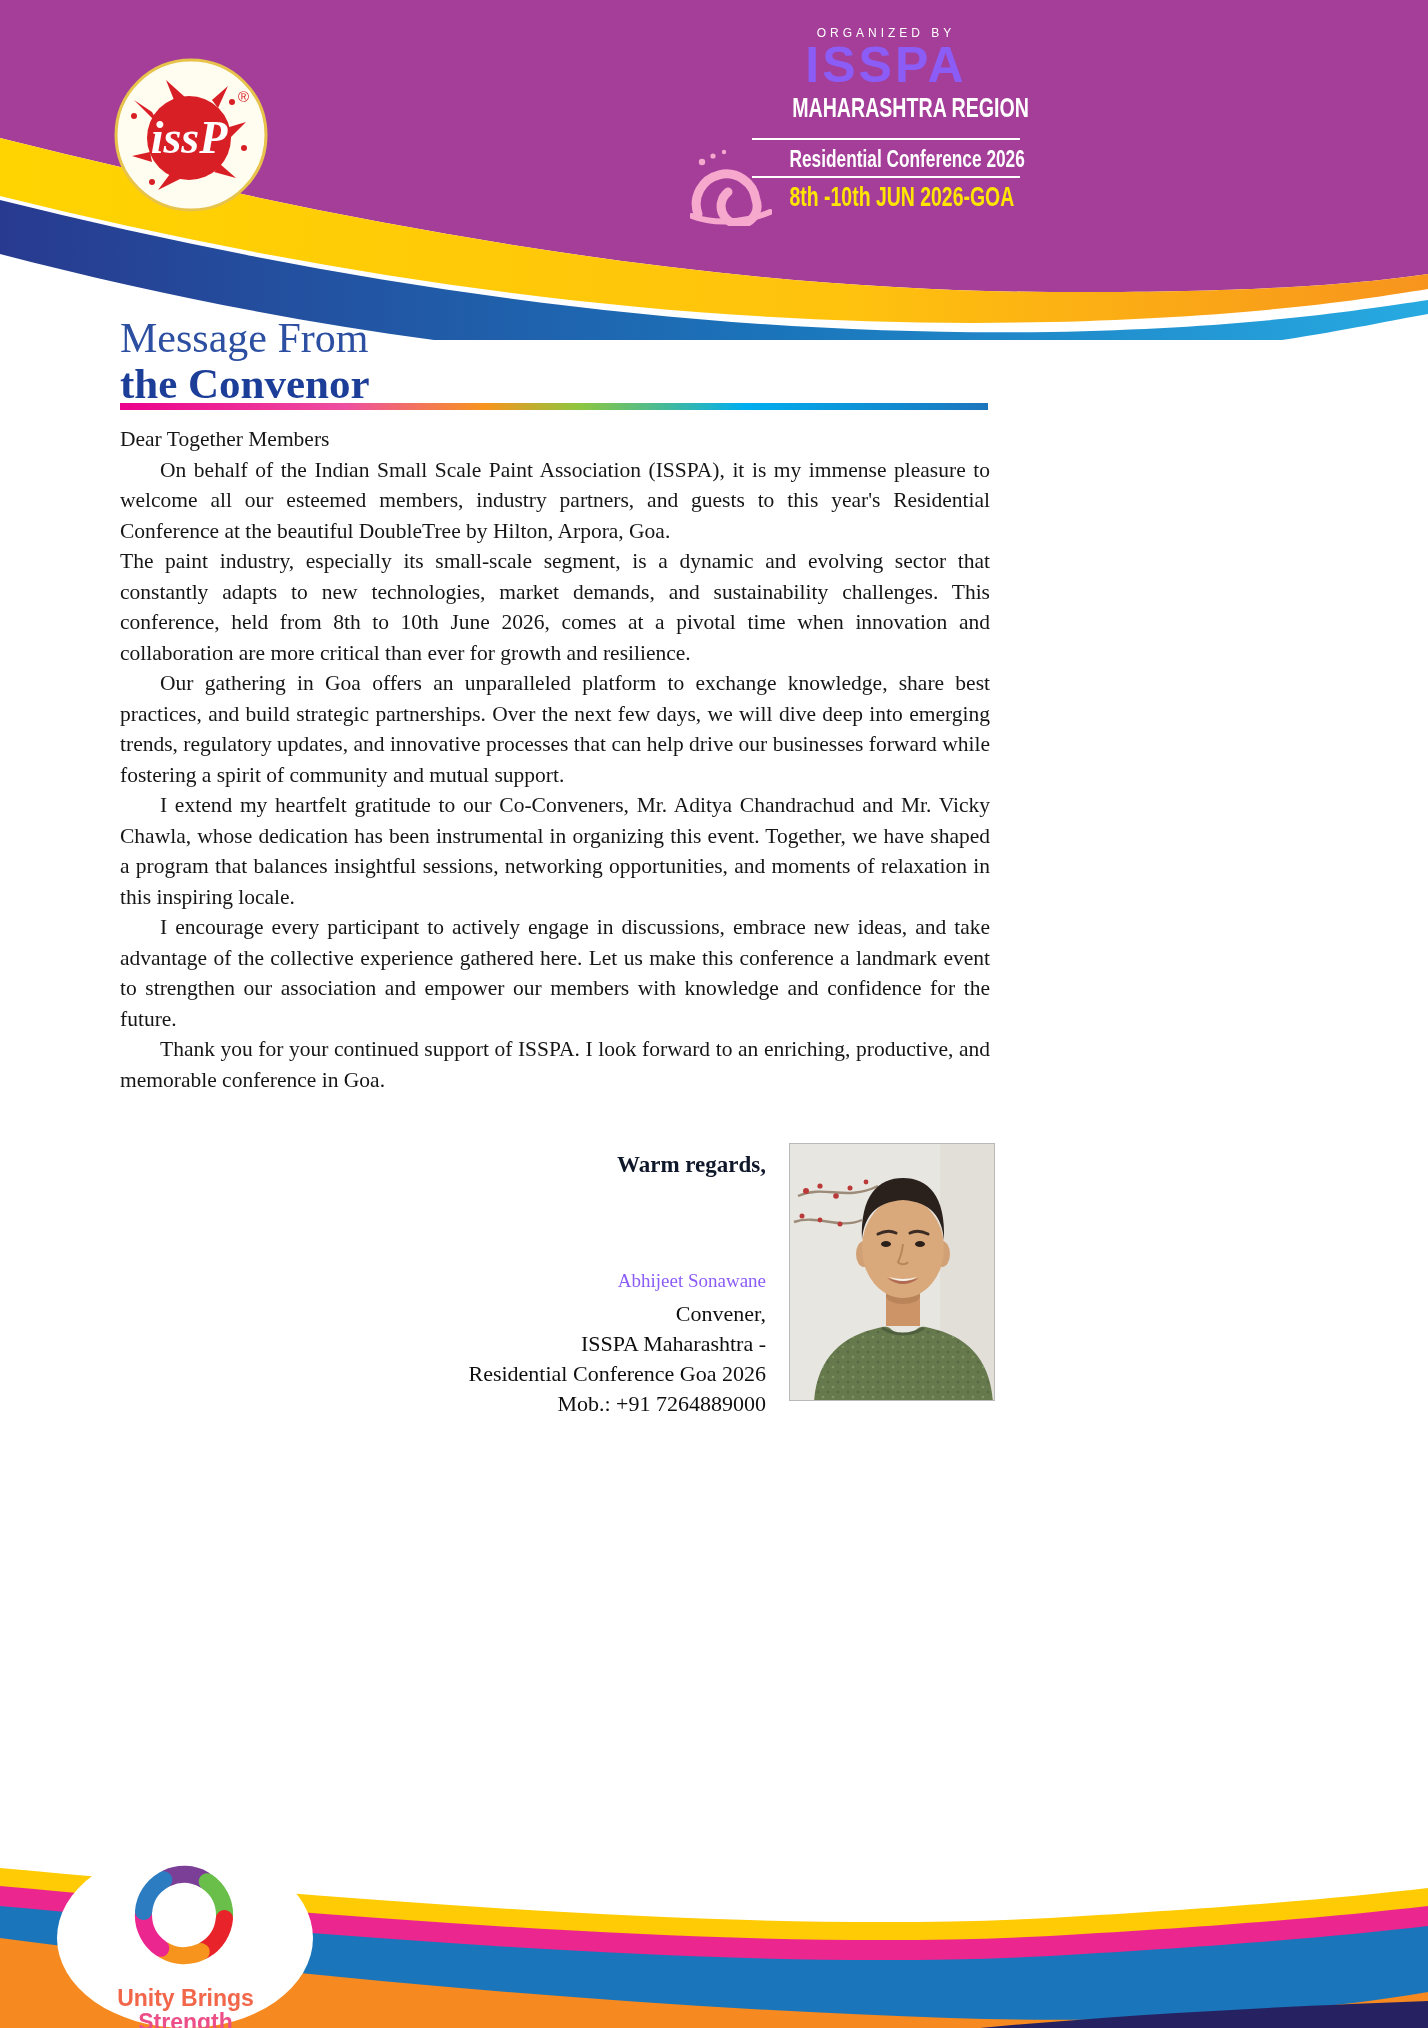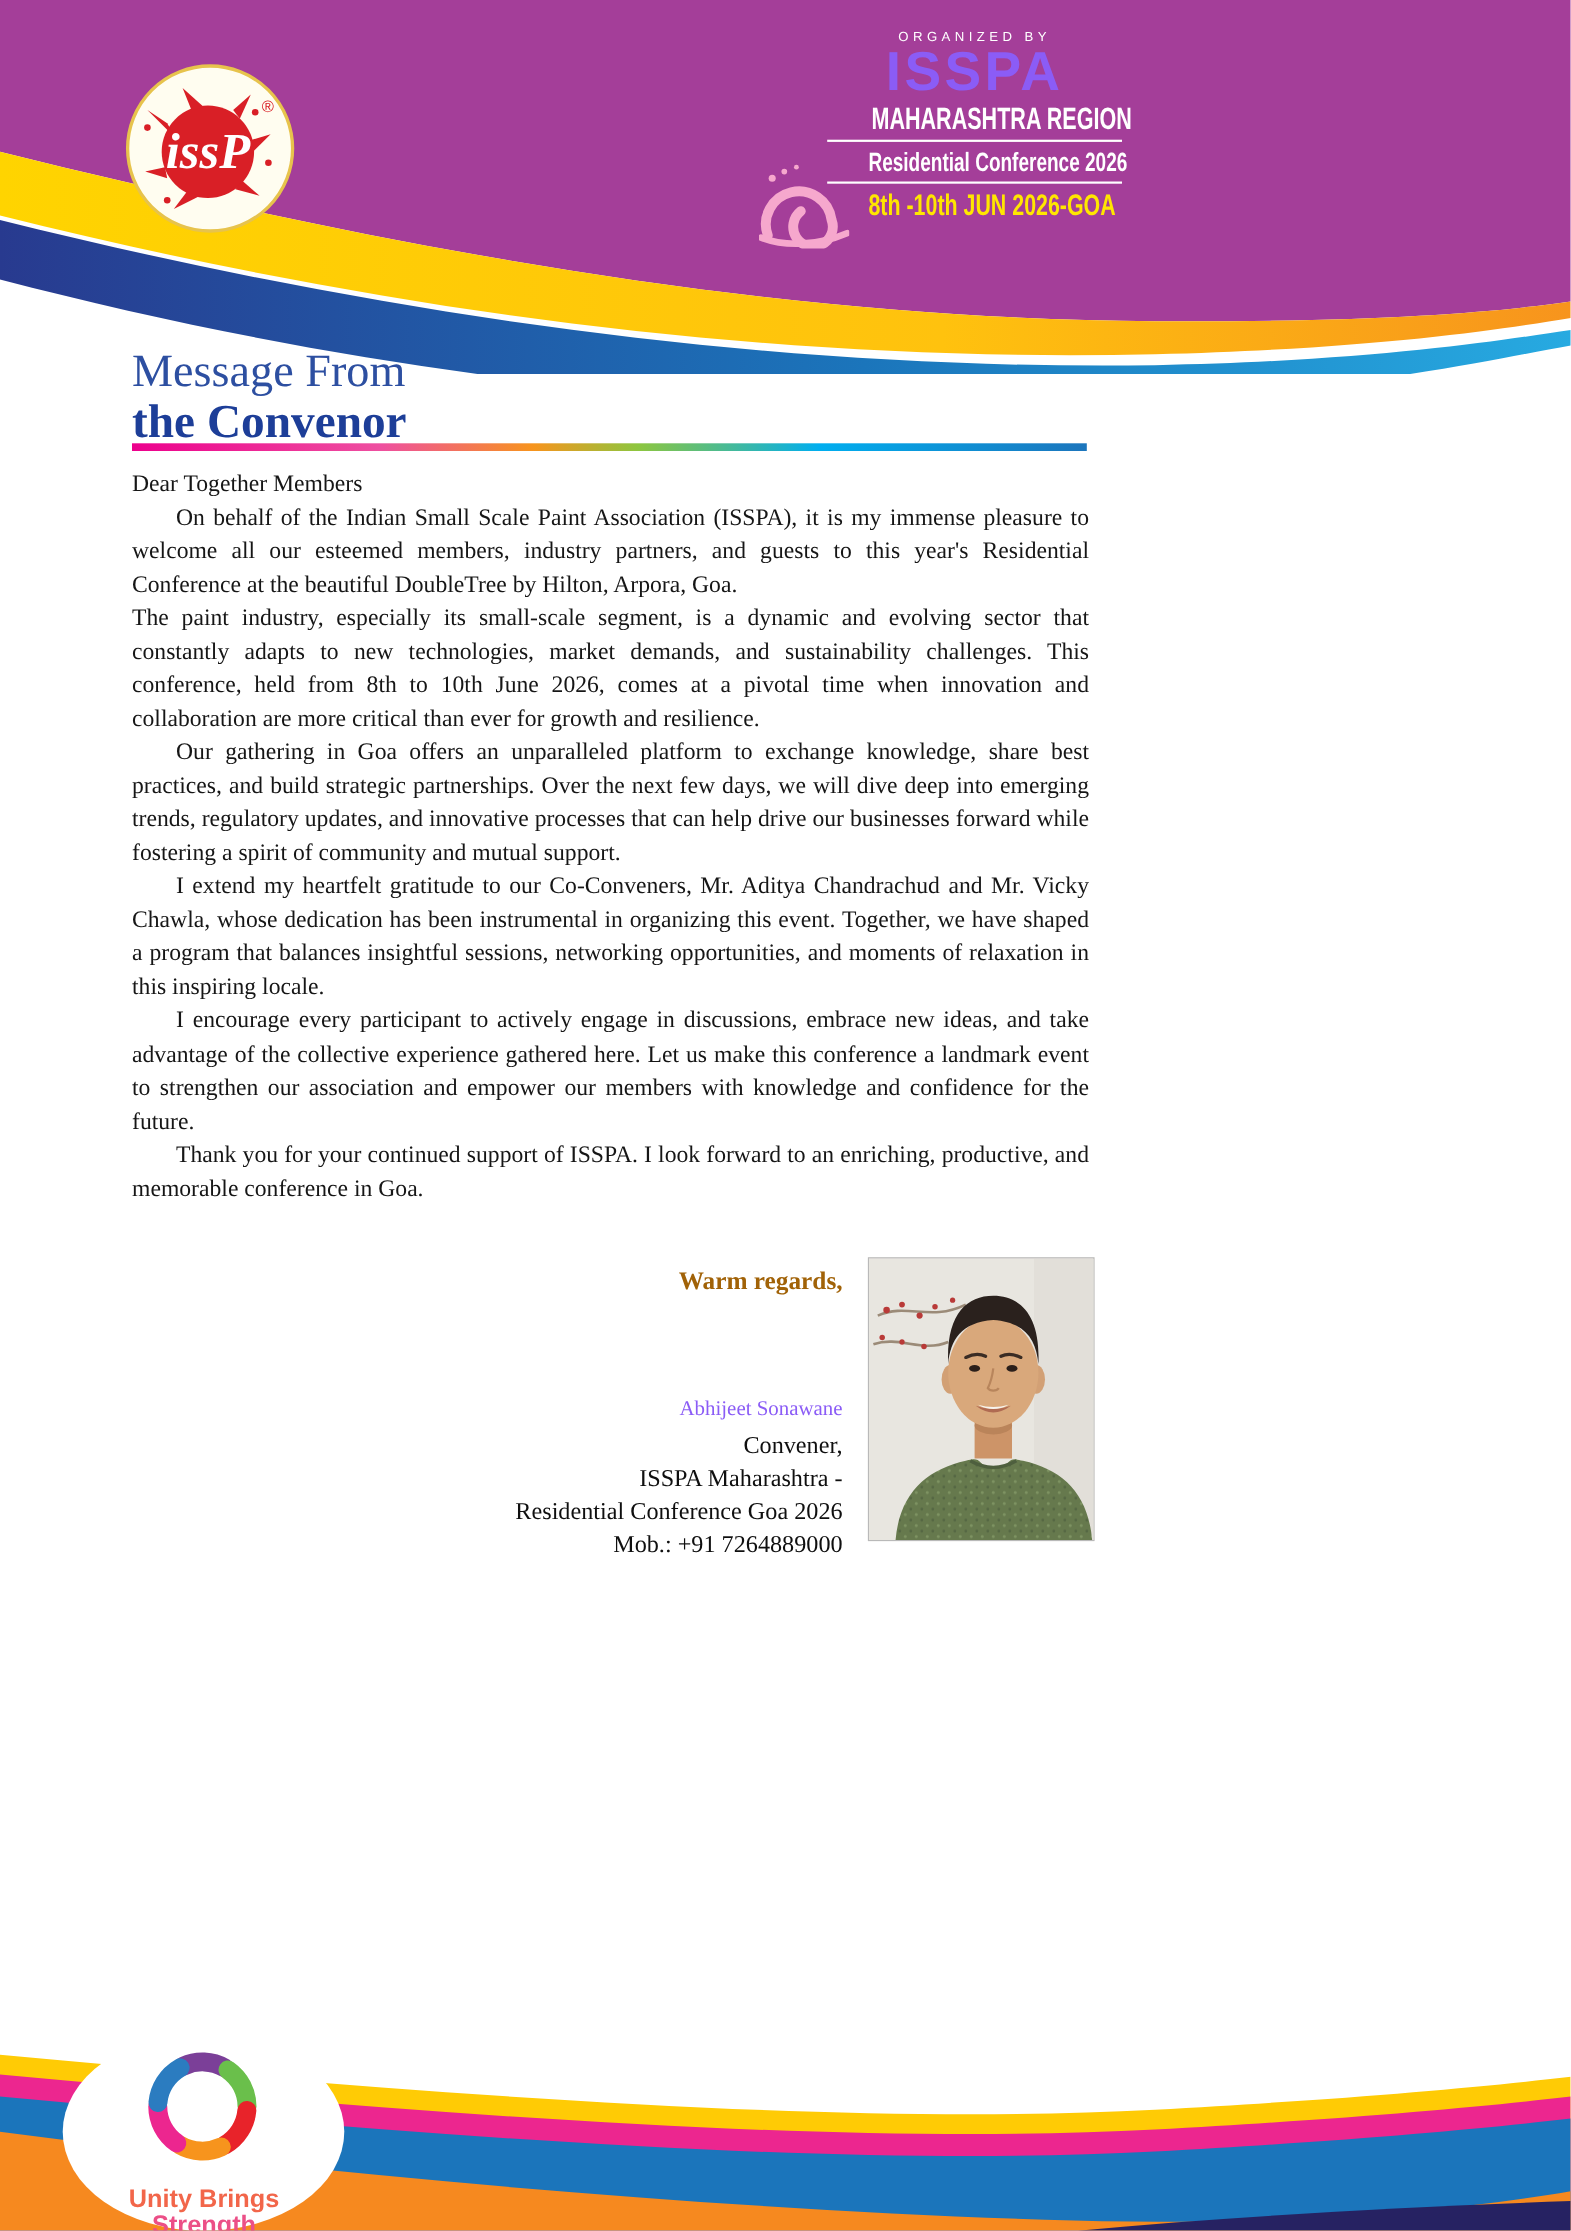--- a/index.html
+++ b/index.html
@@ -10,37 +10,37 @@
   .footer-wave{position:absolute;left:0;bottom:0;display:block}
 
   .logo-badge{position:absolute;top:56px;left:112px;width:158px;height:158px}
 
   .org-block{position:absolute;top:26px;left:752px;width:268px;text-align:center;color:#fff}
   .organized-by{font-size:12px;font-weight:normal;letter-spacing:4px}
   .org-name{font-size:50px;font-weight:bold;color:#8b5cf6;letter-spacing:3px;line-height:1.02}
   .org-region{font-size:28px;font-weight:bold;transform:scaleX(.70);transform-origin:center;white-space:nowrap;margin-top:1px}
   .org-event{font-size:24px;font-weight:bold;transform:scaleX(.72);transform-origin:center;white-space:nowrap;padding:3px 0;margin-top:2px;border-top:2px solid #fff;border-bottom:2px solid #fff}
   .org-dates{font-size:27px;font-weight:bold;color:#ffe600;transform:scaleX(.72);transform-origin:center;white-space:nowrap;margin-top:4px}
-  .org-event-wrap{border-top:2px solid #fff;border-bottom:2px solid #fff;margin-top:3px}
+  .org-event-wrap{border-top:2px solid #fff;border-bottom:2px solid #fff;margin-top:14px}
 
   .wave-icon{position:absolute;top:148px;left:690px}
 
   .title-block{position:absolute;top:316px;left:120px;font-family:"Liberation Serif",serif;line-height:1.08}
   .title-1{font-size:42px;color:#2d4fa1}
   .title-2{font-size:43px;font-weight:bold;color:#1d3e98}
   .title-rule{position:absolute;top:403px;left:120px;width:868px;height:7px;
     background:linear-gradient(90deg,#ec008c 0%,#ee4fa0 26%,#f7941d 42%,#8dc63f 53%,#00aeef 72%,#1c75bc 100%)}
 
   .letter-body{position:absolute;top:424px;left:120px;width:870px;font-family:"Liberation Serif",serif;
     font-size:21.5px;line-height:30.5px;color:#161616;text-align:justify}
   .letter-body p{margin:0}
   .letter-body p.indent{text-indent:40px}
 
   .closing{position:absolute;top:1152px;left:120px;width:646px;text-align:right;
-    font-family:"Liberation Serif",serif;font-weight:bold;font-size:23px;color:#a16207}
+    font-family:"Liberation Serif",serif;font-weight:bold;font-size:23px;color:#0f172a}
   .signature-block{position:absolute;top:1266px;left:120px;width:646px;text-align:right;
     font-family:"Liberation Serif",serif;font-size:22px;line-height:30px;color:#0f0f0f}
   .sig-name{font-size:19px;font-weight:normal;color:#8b5cf6;margin-bottom:3px}
 
   .photo-frame{position:absolute;top:1143px;left:789px;width:206px;height:258px;border:1px solid #b9b9b9;background:#e9e7e1;overflow:hidden}
   .photo-frame svg{display:block}
 
   .unity-badge{position:absolute;top:1844px;left:113px;width:142px;height:142px;z-index:3}
   .tagline{position:absolute;top:1986px;left:88px;width:195px;text-align:center;font-weight:bold;font-size:23px;line-height:24px;z-index:3}
   .tagline .t1{color:#f2664a}

